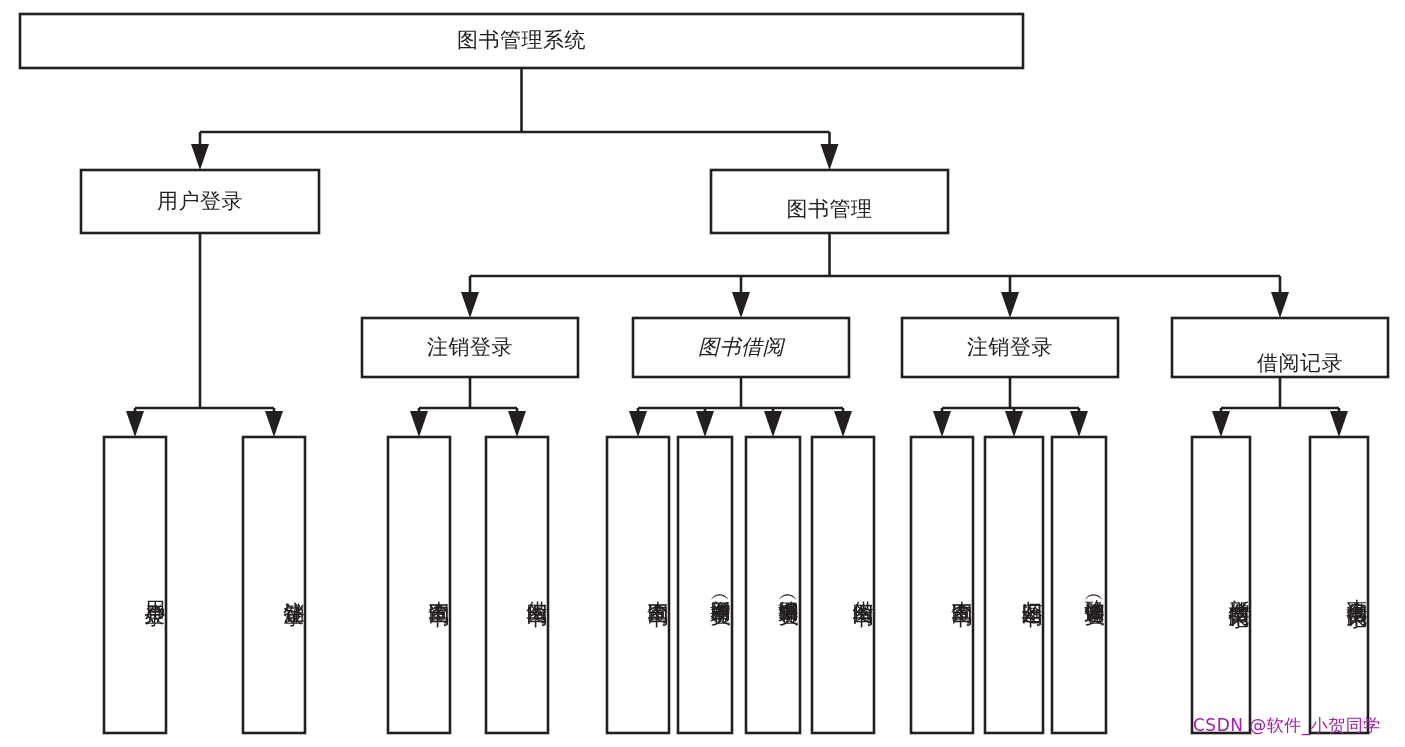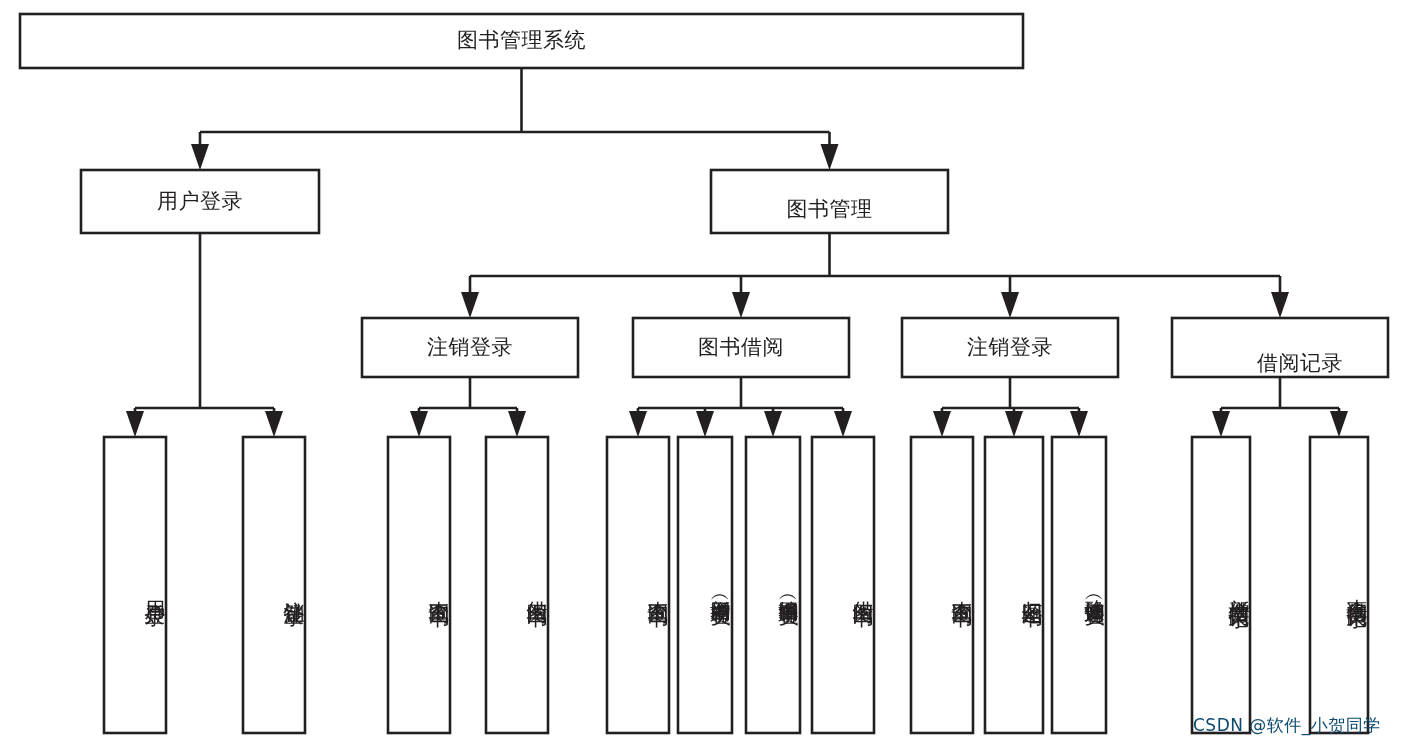--- a/index.html
+++ b/index.html
@@ -69,21 +69,21 @@
   }
   .node-label.vertical.tall-text {
     font-size: 20px;
     letter-spacing: 1px;
   }
   .watermark {
     position: absolute;
     left: 1193px;
     top: 714px;
     font-size: 17px;
-    color: #0c4a6e;
+    color: #a21caf;
     letter-spacing: 0.5px;
     white-space: nowrap;
     font-family: "DejaVu Sans", "Liberation Sans", sans-serif;
   }
 </style>
 </head>
 <body>
 
 <div id="diagram-root">
 
@@ -160,21 +160,21 @@
       <line x1="1339" y1="408" x2="1339" y2="415" class="connector"></line>
       <polygon points="1330,411 1348,411 1339,437" class="arrow-head"></polygon>
       <rect x="1310" y="437" width="58" height="296" class="node-rect"></rect>
     </svg>
 
   <div id="label-layer">
       <div class="node-label horizontal" style="left: 20px; top: 14px; width: 1003px; height: 54px;">图书管理系统</div>
       <div class="node-label horizontal" style="left: 81px; top: 170px; width: 238px; height: 63px;">用户登录</div>
       <div class="node-label horizontal" style="left: 711px; top: 178px; width: 237px; height: 63px;">图书管理</div>
       <div class="node-label horizontal" style="left: 362px; top: 318px; width: 216px; height: 59px;">注销登录</div>
-      <div class="node-label horizontal" style="left: 633px; top: 318px; width: 216px; height: 59px;">图书借阅</div>
+      <div class="node-label horizontal" style="left: 633px; top: 318px; width: 216px; height: 59px; font-style: italic;">图书借阅</div>
       <div class="node-label horizontal" style="left: 902px; top: 318px; width: 216px; height: 59px;">注销登录</div>
       <div class="node-label horizontal" style="left: 1172px; top: 334px; width: 216px; height: 59px; margin-left: 20px;">借阅记录</div>
       <div class="node-label vertical" style="left: 104px; top: 437px; width: 62px; height: 296px;">用户登录</div>
       <div class="node-label vertical" style="left: 243px; top: 437px; width: 62px; height: 296px;">注销登录</div>
       <div class="node-label vertical" style="left: 388px; top: 437px; width: 62px; height: 296px;">查询图书</div>
       <div class="node-label vertical" style="left: 486px; top: 437px; width: 62px; height: 296px;">借阅图书</div>
       <div class="node-label vertical" style="left: 607px; top: 437px; width: 62px; height: 296px;">查询图书</div>
       <div class="node-label vertical tall-text" style="left: 678px; top: 437px; width: 54px; height: 296px;">新增图书（管理员）</div>
       <div class="node-label vertical tall-text" style="left: 746px; top: 437px; width: 54px; height: 296px;">编辑图书（管理员）</div>
       <div class="node-label vertical" style="left: 812px; top: 437px; width: 62px; height: 296px;">借阅图书</div>

